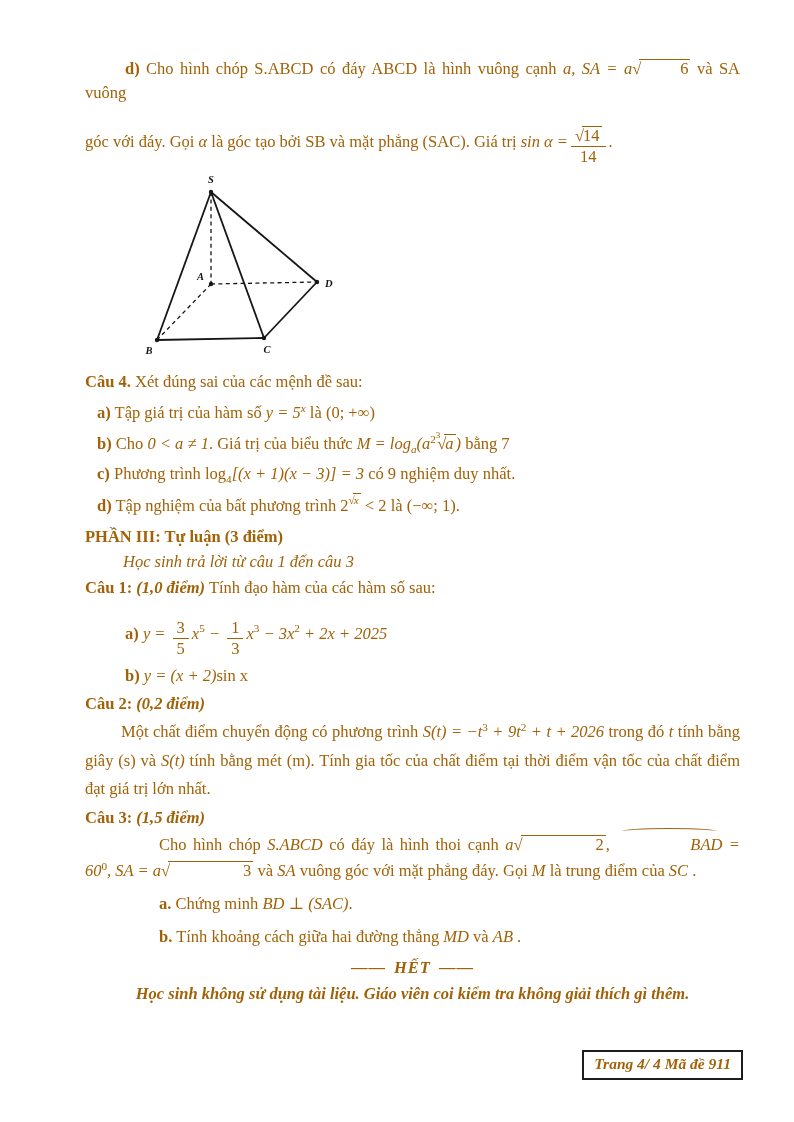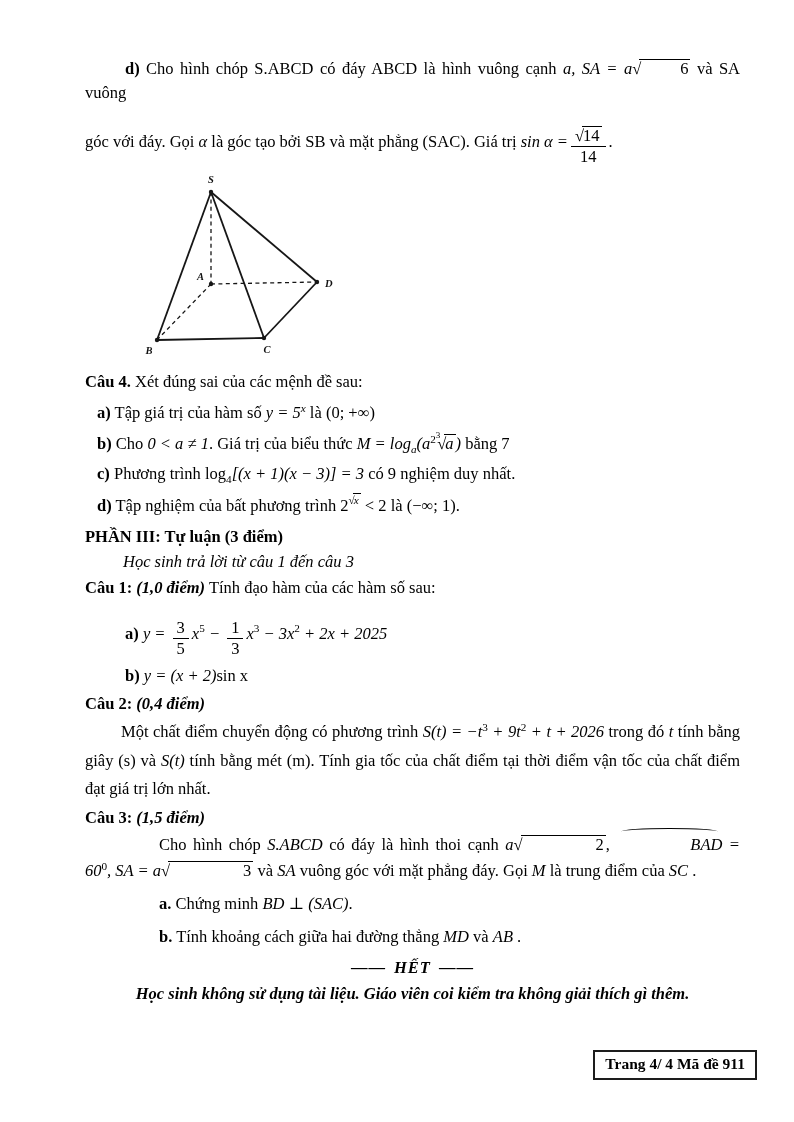--- a/index.html
+++ b/index.html
@@ -1,19 +1,19 @@
 <!DOCTYPE html>
 <html><head>
 <meta charset="utf-8">
 <style>
   html,body { margin:0; padding:0; background:#ffffff; }
   .page {
     position:relative; width:794px; height:1122px; background:#ffffff;
     font-family:"Liberation Serif","DejaVu Serif",serif;
-    color:#000000; overflow:hidden;
+    color:#a16207; overflow:hidden;
   }
   .content { padding:57px 54px 0 85px; font-size:16.5px; line-height:1.45; }
   .b  { font-weight:bold; }
   .bi { font-weight:bold; font-style:italic; }
   .i  { font-style:italic; }
   .m  { font-style:italic; font-family:"Liberation Serif","DejaVu Serif",serif; }
   .jline { text-align:justify; text-align-last:justify; }
   .just  { text-align:justify; }
 
   
@@ -53,23 +53,23 @@
   .p2 { text-indent:36px; line-height:1.73; margin:2px 0 0; }
   .h3q { margin:2px 0 0; }
   .p3 { text-indent:74px; line-height:1.6; margin:2px 0 0; }
   .it3a { margin:7px 0 0 74px; }
   .it3b { margin:9px 0 0 74px; }
   .hetline { text-align:center; margin-top:7px; font-weight:bold; letter-spacing:1px; }
   .hetline .het { font-style:italic; padding:0 8px; }
   .note2 { text-align:center; font-style:italic; font-weight:600; margin-top:3px; }
 
   .stampbox {
-    position:absolute; top:1050px; right:37px;
+    position:absolute; top:1050px; right:51px;
     border:2.2px solid #1d1d1d; padding:3px 10px 5px;
-    font-size:15.5px; font-weight:bold; white-space:nowrap;
+    font-size:15.5px; font-weight:bold; font-style:italic; white-space:nowrap;
   }
   svg text { font-family:"Liberation Serif","DejaVu Serif",serif; font-weight:bold;
              font-style:italic; font-size:10.5px; fill:#121212; }
 </style>
 </head>
 <body>
 
 <div class="page">
   <div class="content">
 
@@ -115,21 +115,21 @@
 
     <div class="ph3 b">PHẦN III: Tự luận (3 điểm)</div>
     <div class="note1 i">Học sinh trả lời từ câu 1 đến câu 3</div>
 
     <div class="h1q"><span class="b">Câu 1:</span> <span class="bi">(1,0 điểm)</span><span> Tính đạo hàm của các hàm số sau:</span></div>
 
     <div class="it1a"><span class="b">a) </span><span class="m">y = </span><span class="frac"><span class="fn">3</span><span class="fd">5</span></span><span class="m">x</span><sup>5</sup><span class="m"> − </span><span class="frac"><span class="fn">1</span><span class="fd">3</span></span><span class="m">x</span><sup>3</sup><span class="m"> − 3x</span><sup>2</sup><span class="m"> + 2x + 2025</span></div>
 
     <div class="it1b"><span class="b">b) </span><span class="m">y = (x + 2)</span><span>sin x</span></div>
 
-    <div class="h2q"><span class="b">Câu 2:</span> <span class="bi">(0,4 điểm)</span></div>
+    <div class="h2q"><span class="b">Câu 2:</span> <span class="bi">(0,2 điểm)</span></div>
     <div class="p2 just"><span>Một chất điểm chuyển động có phương trình </span><span class="m">S(t) = −t</span><sup>3</sup><span class="m"> + 9t</span><sup>2</sup><span class="m"> + t + 2026</span><span> trong đó </span><span class="m">t</span><span> tính bằng giây (s) và </span><span class="m">S(t)</span><span> tính bằng mét (m). Tính gia tốc của chất điểm tại thời điểm vận tốc của chất điểm đạt giá trị lớn nhất.</span></div>
 
     <div class="h3q"><span class="b">Câu 3:</span> <span class="bi">(1,5 điểm)</span></div>
     <div class="p3 just"><span>Cho hình chóp </span><span class="m">S.ABCD</span><span> có đáy là hình thoi cạnh </span><span class="m">a</span><span class="rad"><span class="rs">√</span><span class="rb">2</span></span><span>, </span><span class="hat">BAD</span><span class="m"> = 60</span><sup>0</sup><span class="m">, SA = a</span><span class="rad"><span class="rs">√</span><span class="rb">3</span></span><span> và </span><span class="m">SA</span><span> vuông góc với mặt phẳng đáy. Gọi </span><span class="m">M</span><span> là trung điểm của </span><span class="m">SC</span><span> .</span></div>
 
     <div class="it3a"><span class="b">a.</span><span> Chứng minh </span><span class="m">BD ⊥ (SAC)</span><span>.</span></div>
     <div class="it3b"><span class="b">b.</span><span> Tính khoảng cách giữa hai đường thẳng </span><span class="m">MD</span><span> và </span><span class="m">AB</span><span> .</span></div>
 
     <div class="hetline"><span>——</span><span class="het">HẾT</span><span>——</span></div>
     <div class="note2">Học sinh không sử dụng tài liệu. Giáo viên coi kiểm tra không giải thích gì thêm.</div>

